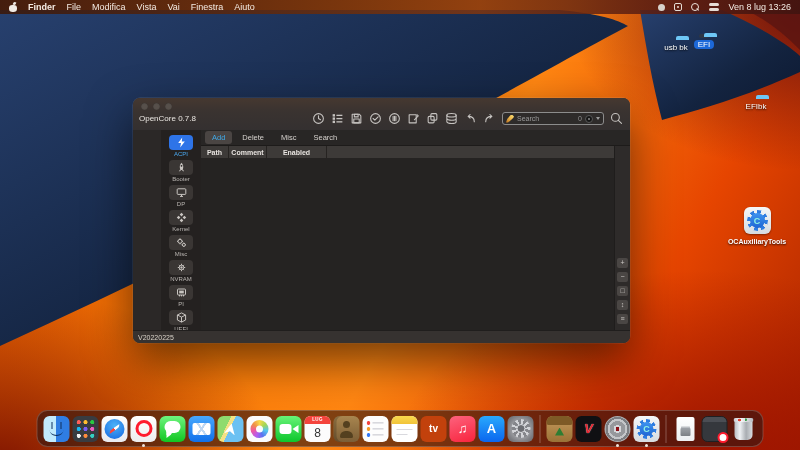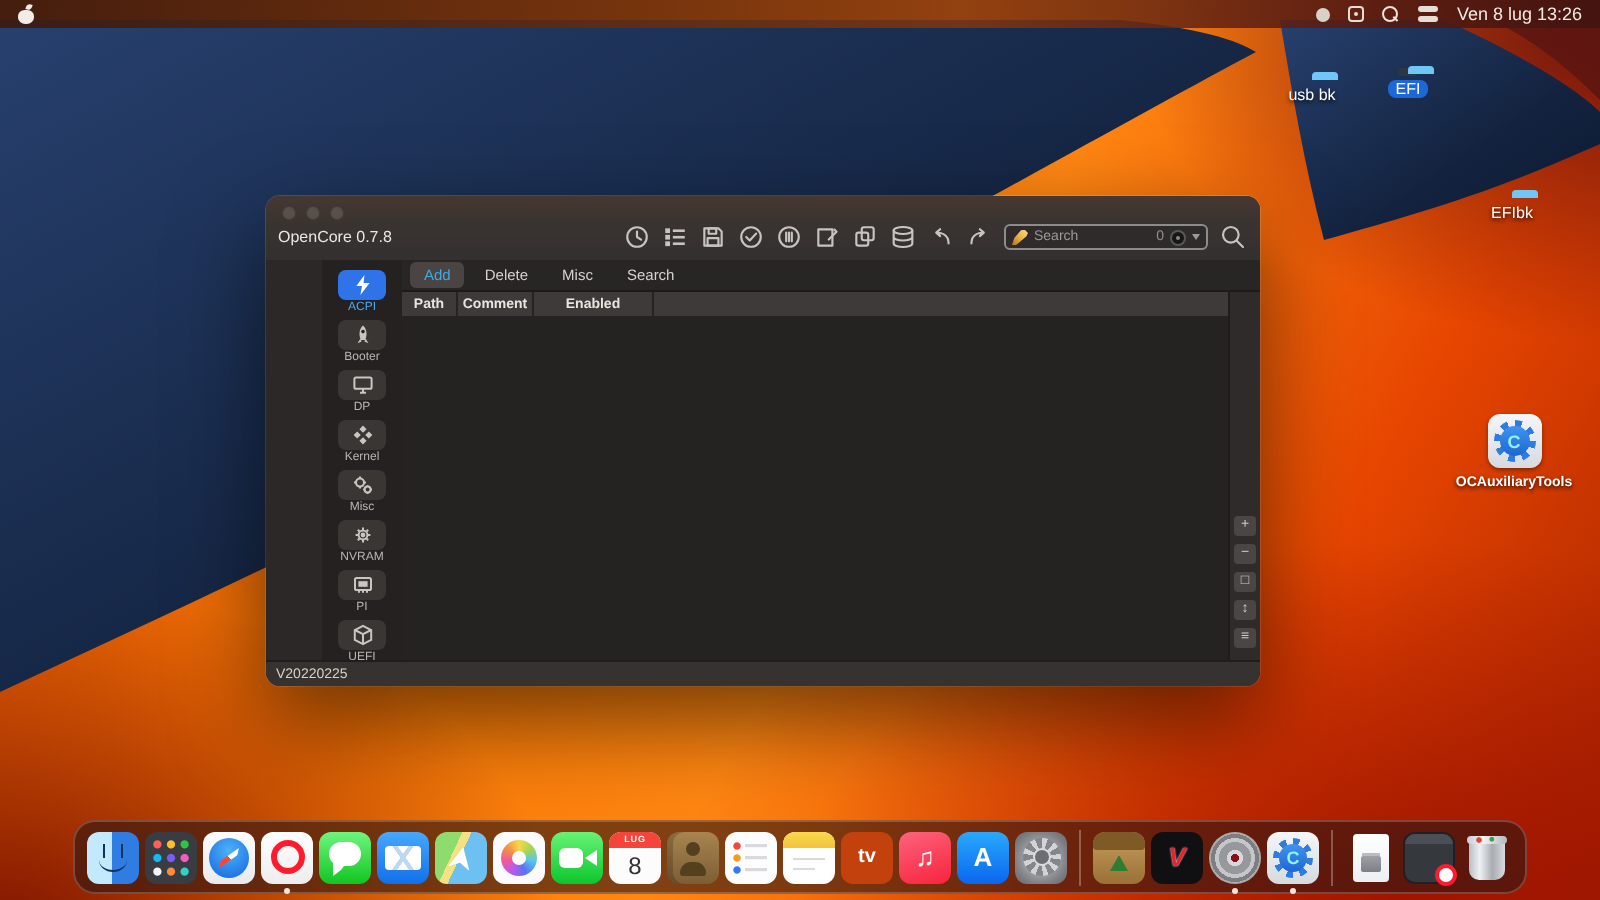--- a/index.html
+++ b/index.html
@@ -38,21 +38,21 @@
     background:#eee3da; transform:rotate(45deg); transform-origin:0 0; }
   .mb-cc { width:10px; height:8px; position:relative; }
   .mb-cc::before,.mb-cc::after { content:""; position:absolute; left:0; width:10px; height:3px;
     border-radius:2px; background:#e6ddd5; }
   .mb-cc::before { top:0; } .mb-cc::after { bottom:0; }
   .mb-clock { white-space:nowrap; }
 
   
   .dicon { position:absolute; z-index:5; width:50px; display:flex; flex-direction:column;
     align-items:center; gap:2px; }
-  .dp0 { left:631px; top:37px;justify-content:flex-end; } .dp1 { left:679px; top:34px; }
+  .dp0 { left:651px; top:37px;justify-content:flex-end; } .dp1 { left:679px; top:34px; }
   .dp2 { left:731px; top:96px; } .dp3 { left:724px; top:205px; width:66px; }
   .ibox { padding:2px 5px; border-radius:4px; }
   .dicon.selected .ibox { background:rgba(58,58,58,.6); }
   .folder { width:33px; height:23px; position:relative; border-radius:2px 3px 3px 3px;
     background:linear-gradient(#6ec7f6,#2f99e8); box-shadow:inset 0 1px 0 rgba(255,255,255,.55); }
   .folder::before { content:""; position:absolute; top:-3px; left:0; width:13px; height:4px;
     border-radius:2px 2px 0 0; background:#6ec7f6; }
   .dlabel { font-size:8px; color:#fff; text-shadow:0 1px 2px rgba(0,0,0,.85);
     padding:0 4px; border-radius:4px; white-space:nowrap; }
   .dicon.selected .dlabel { background:#1c68d9; text-shadow:none; }
@@ -272,20 +272,29 @@
   </defs>
   <path d="M0,10 L560,10 C600,14 618,20 628,26 C560,62 420,142 300,202 C200,252 100,300 0,346 Z" fill="url(#navy)"></path>
   <path d="M640,10 L722,10 C758,26 788,44 800,56 L800,72 C742,98 704,108 662,120 C652,82 646,46 640,10 Z" fill="url(#navy)"></path>
   <path d="M745,10 L800,10 L800,50 C782,32 764,18 745,10 Z" fill="#5c1512" opacity="0.85"></path>
 </svg>
 
 <div style="position:absolute;inset:0;z-index:1;"></div>
 
 <div class="menubar">
   <span class="mb-apple"></span>
+  <span id="menu-items" style="display:flex;gap:11px;">
+      <span class="menu-item app">Finder</span>
+      <span class="menu-item">File</span>
+      <span class="menu-item">Modifica</span>
+      <span class="menu-item">Vista</span>
+      <span class="menu-item">Vai</span>
+      <span class="menu-item">Finestra</span>
+      <span class="menu-item">Aiuto</span>
+    </span>
   <span class="mb-right">
     <span class="mb-circle"></span>
     <span class="mb-key"></span>
     <span class="mb-mag"></span>
     <span class="mb-cc"></span>
     <span class="mb-clock">Ven 8 lug 13:26</span>
   </span>
 </div>
 
 <div id="desktop-icons">

